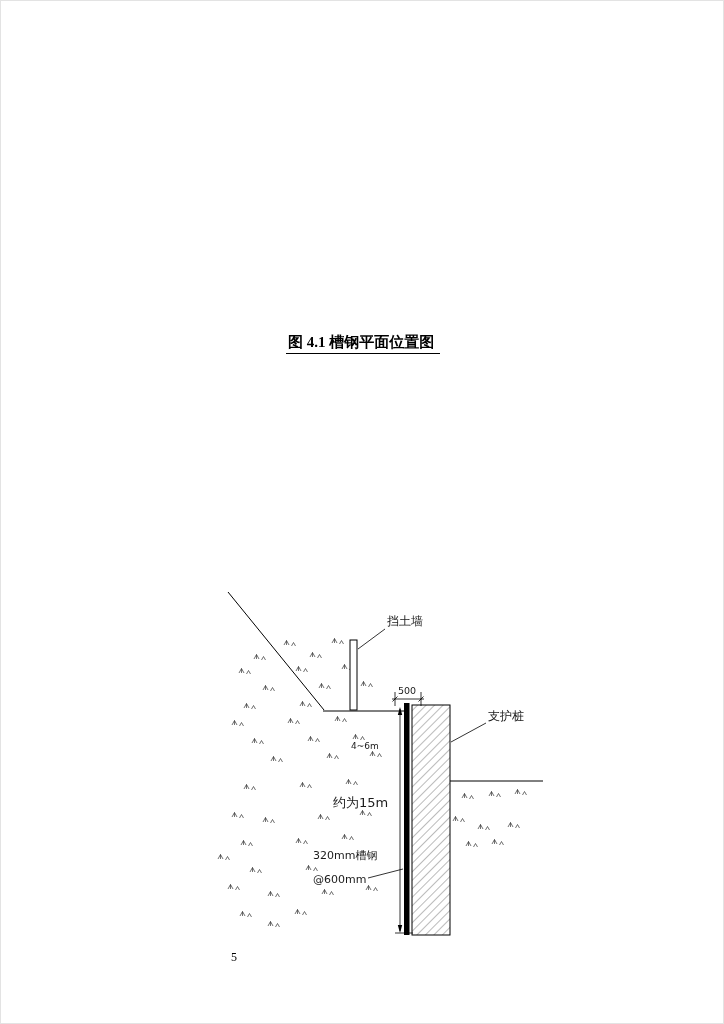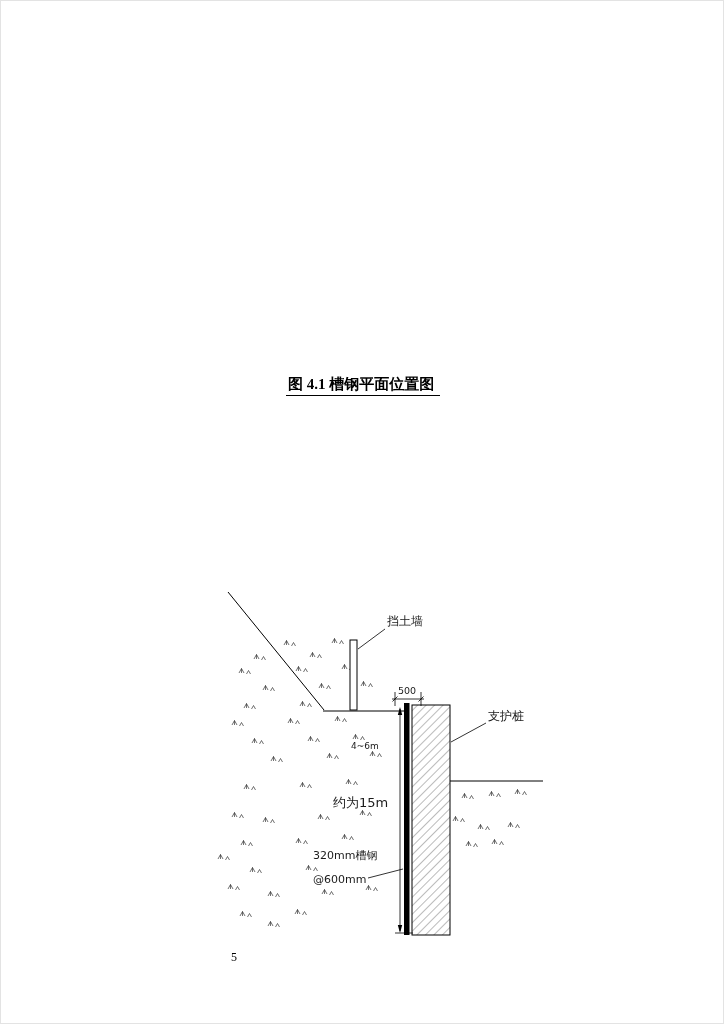--- a/index.html
+++ b/index.html
@@ -25,21 +25,20 @@
     text-align: center;
     font-family: "Liberation Serif", serif;
     font-size: 15px;
     font-weight: bold;
     color: #000000;
   }
   .doc-title .underline {
     display: inline-block;
     border-bottom: 1.5px solid #000000;
     padding: 0 6px 1px 2px;
-    margin-top: 42px;
   }
   .page-number {
     position: absolute;
     top: 949px;
     left: 230px;
     font-family: "Liberation Serif", serif;
     font-size: 12px;
     color: #000000;
   }
   svg text {

